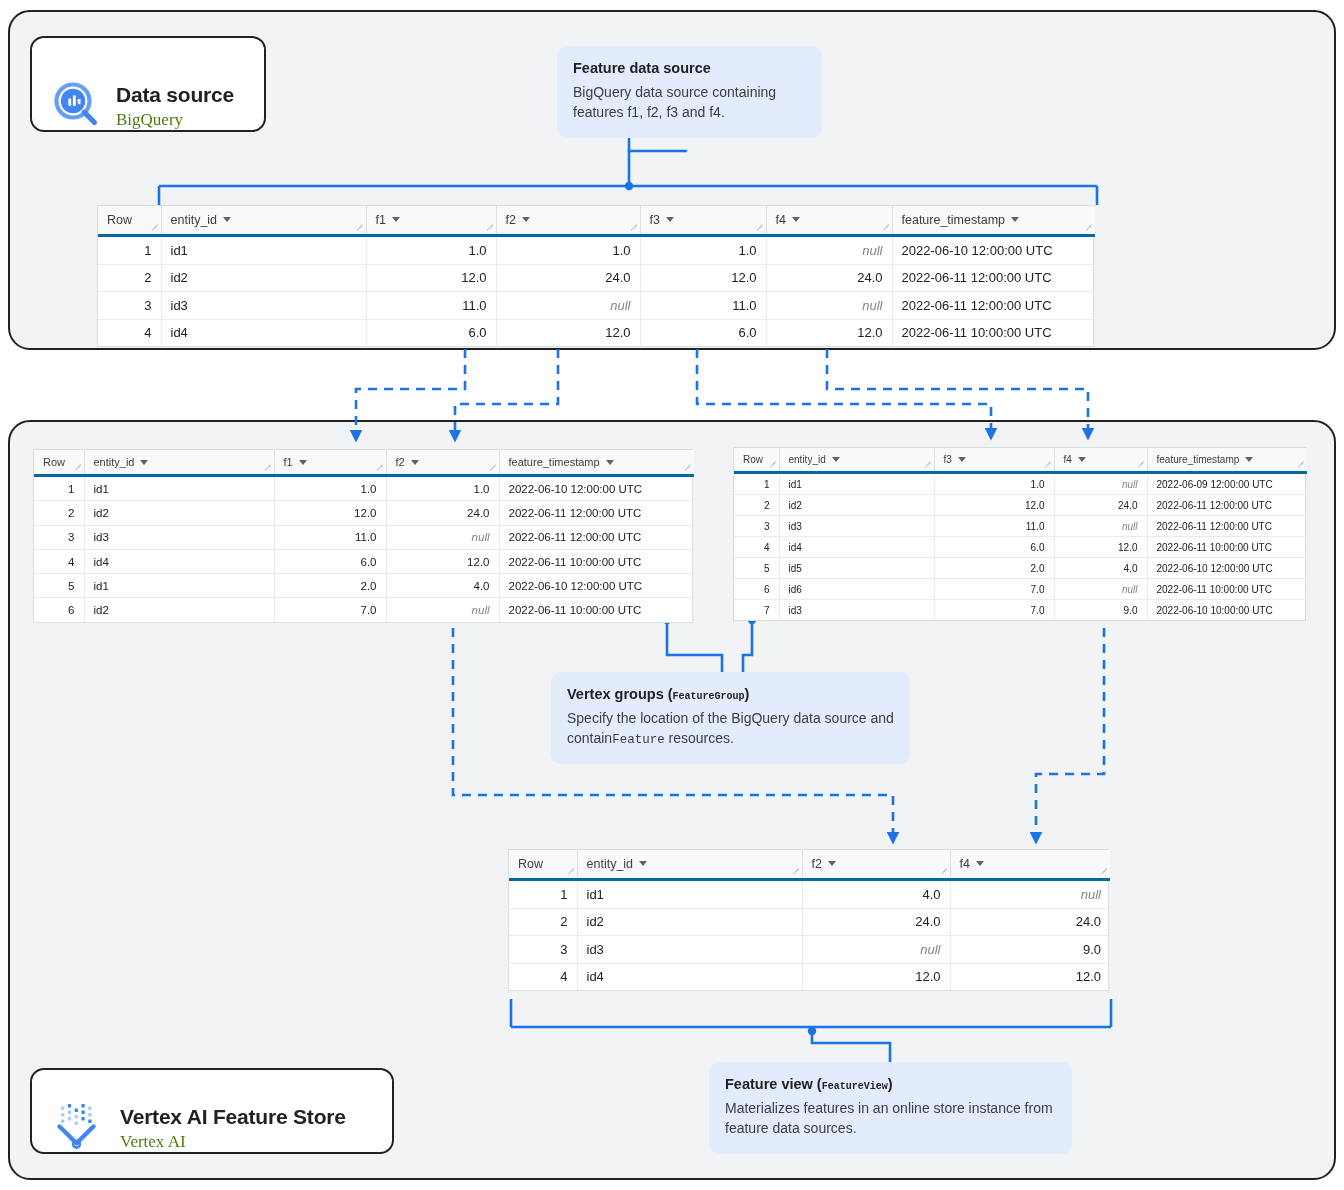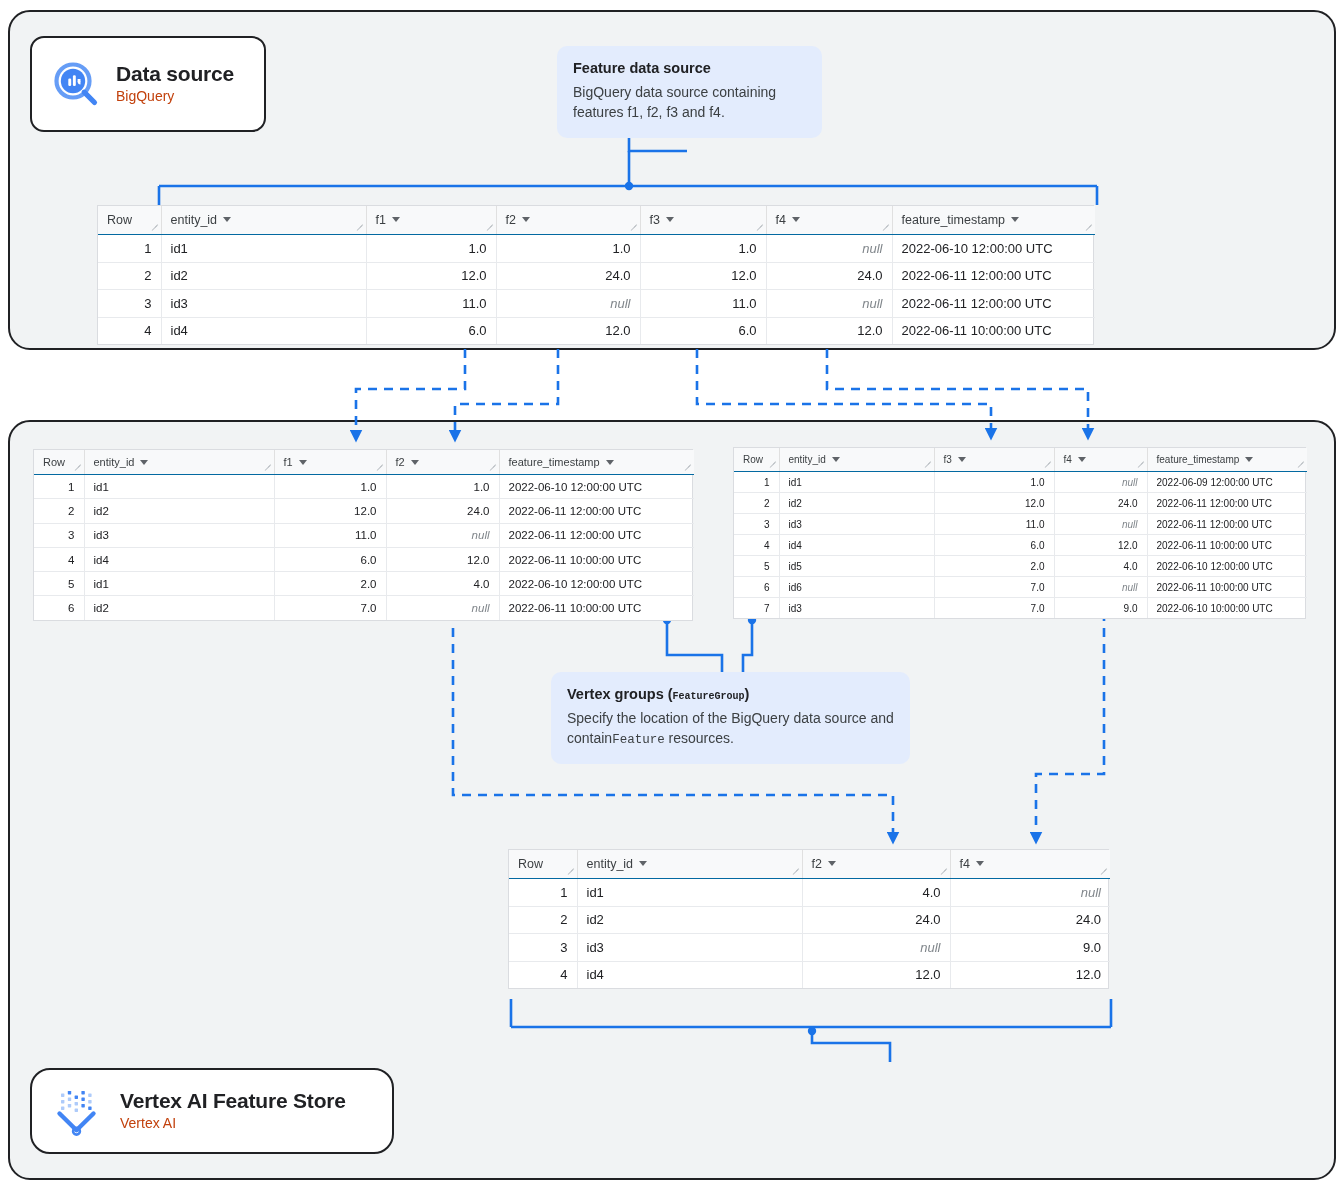--- a/index.html
+++ b/index.html
@@ -30,33 +30,33 @@
   #panel-featurestore { left: 8px; top: 420px; width: 1328px; height: 760px; }
 
   
   .product-card {
     position: absolute;
     background: #ffffff;
     border: 2px solid #202124;
     border-radius: 14px;
     box-sizing: border-box;
     display: flex;
-    align-items: center;
+    align-items: flex-end;
     gap: 14px;
     padding: 0 18px;
   }
   #card-datasource  { left: 30px;  top: 36px;   width: 236px; height: 96px; }
-  #card-featurestore{ left: 30px;  top: 1068px; width: 364px; height: 86px; border-radius: 20px; }
+  #card-featurestore{ left: 30px;  top: 1068px; width: 364px; height: 86px; }
   .product-text { display: flex; flex-direction: column; justify-content: center; }
   .product-title {
     font-size: 21px; font-weight: bold; color: #202124; line-height: 1.18;
     letter-spacing: -0.2px;
   }
   .product-sub {
-    font-size: 14px; color: #c2410c; line-height: 1.25; margin-top: 1px;
+    font-size: 17px; color: #4d7c0f; line-height: 1.25; margin-top: 1px; font-family: Liberation Serif, serif;
   }
   .product-icon { flex: 0 0 auto; display: flex; align-items: center; justify-content: center; }
 
   
   .callout {
     position: absolute;
     background: #e3ecfd;
     border-radius: 10px;
     box-sizing: border-box;
     padding: 13px 16px 15px 16px;
@@ -86,21 +86,21 @@
     background: #ffffff;
     border: 1px solid #dadce0;
     box-sizing: border-box;
     border-collapse: collapse;
     table-layout: fixed;
   }
   .bq-table table { border-collapse: collapse; width: 100%; table-layout: fixed; }
   .bq-table th {
     background: #f8f9fa;
     border-right: 1px solid #e0e0e0;
-    border-bottom: 1px solid #0369a1;
+    border-bottom: 3px solid #0369a1;
     color: #3c4043;
     font-weight: normal;
     text-align: left;
     padding: 0 9px;
     position: relative;
     vertical-align: middle;
     white-space: nowrap;
     overflow: hidden;
   }
   .bq-table th:last-child { border-right: none; margin-left: 9px; }
@@ -288,20 +288,26 @@
 
   <div class="callout" id="callout-fg">
     <div class="callout-title">
       <span>Vertex groups (</span><span class="mono">FeatureGroup</span><span>)</span>
     </div>
     <div class="callout-body">
       <span>Specify the location of the BigQuery data source and contain</span><span class="mono">Feature</span><span> resources.</span>
     </div>
   </div>
 
+  <div class="callout" id="callout-fv">
+    <div class="callout-title">
+      <span>Feature view (</span><span class="mono">FeatureView</span><span>)</span>
+    </div>
+    <div class="callout-body">Materializes features in an online store instance from feature data sources.</div>
+  </div>
 
   <div class="bq-table t-lg" id="table-source">
       <table>
         <colgroup>
           <col style="width: 63px;">
           <col style="width: 205px;">
           <col style="width: 130px;">
           <col style="width: 144px;">
           <col style="width: 126px;">
           <col style="width: 126px;">

